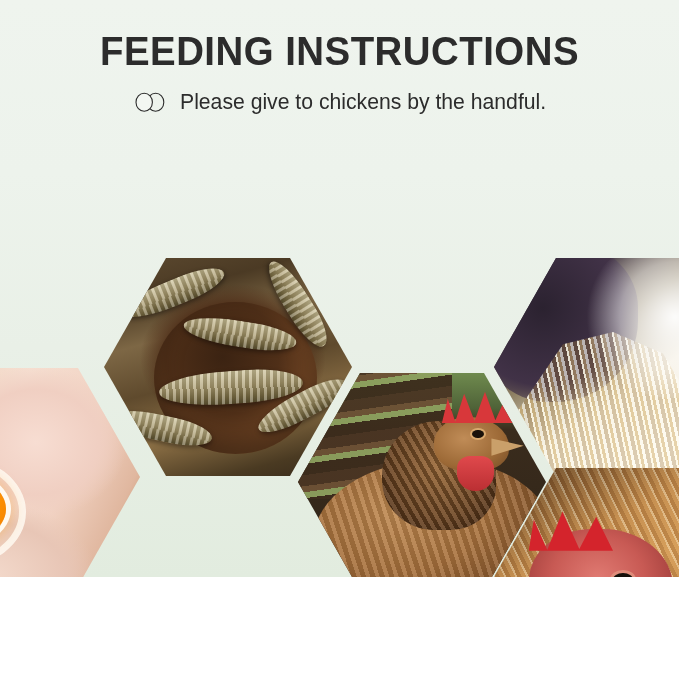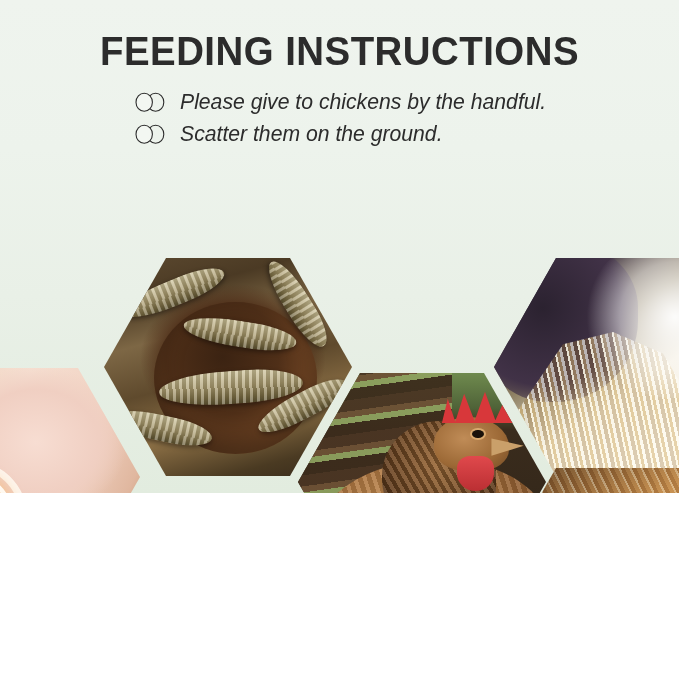--- a/index.html
+++ b/index.html
@@ -4,21 +4,21 @@
 <title>Feeding Instructions</title>
 <style>
   html, body {
     margin: 0;
     padding: 0;
     background: #ffffff;
   }
   #canvas {
     position: relative;
     width: 679px;
-    height: 493px;
+    height: 577px;
     overflow: hidden;
     background: linear-gradient(180deg, #eff4ee 0%, #edf3ec 30%, #e9f0e7 60%, #e2ecdf 100%);
     font-family: "Liberation Sans", sans-serif;
     -webkit-font-smoothing: antialiased;
   }
 
   
   .text-block {
     position: absolute;
     left: 0;
@@ -40,21 +40,20 @@
     transform-origin: center;
     white-space: nowrap;
   }
 
   .bullet-list {
     list-style: none;
     margin: 0;
     padding: 0;
     margin-top: 14px;
     padding-left: 131px;
-    font-style: italic;
   }
   .bullet-item {
     display: flex;
     align-items: center;
     height: 30px;
     margin-bottom: 2px;
   }
   .bullet-icon {
     width: 40px;
     min-width: 40px;
@@ -396,26 +395,19 @@
     <ul class="bullet-list">
 
       <li class="bullet-item">
         <svg class="bullet-icon" viewBox="0 0 40 26">
           <path d="M24.6 3.2c4.6 0 8.2 4.0 8.2 9.0 0 5.0-3.6 9.0-8.2 9.0-4.6 0-8.2-4.0-8.2-9.0 0-5.0 3.6-9.0 8.2-9.0z" fill="none" stroke="#2c2c2c" stroke-width="1.1"></path>
           <path d="M13.2 3.2c4.6 0 8.2 4.0 8.2 9.0 0 5.0-3.6 9.0-8.2 9.0-4.6 0-8.2-4.0-8.2-9.0 0-5.0 3.6-9.0 8.2-9.0z" fill="#f3f7f2" stroke="#2c2c2c" stroke-width="1.1"></path>
         </svg>
         <span class="bullet-text">Please give to chickens by the handful.</span>
       </li>
 
-      <li class="bullet-item">
-        <svg class="bullet-icon" viewBox="0 0 40 26">
-          <path d="M24.6 3.2c4.6 0 8.2 4.0 8.2 9.0 0 5.0-3.6 9.0-8.2 9.0-4.6 0-8.2-4.0-8.2-9.0 0-5.0 3.6-9.0 8.2-9.0z" fill="none" stroke="#2c2c2c" stroke-width="1.1"></path>
-          <path d="M13.2 3.2c4.6 0 8.2 4.0 8.2 9.0 0 5.0-3.6 9.0-8.2 9.0-4.6 0-8.2-4.0-8.2-9.0 0-5.0 3.6-9.0 8.2-9.0z" fill="#f3f7f2" stroke="#2c2c2c" stroke-width="1.1"></path>
-        </svg>
-        <span class="bullet-text">Scatter them on the ground.</span>
-      </li>
 
 
 
     </ul>
   </div>
 
 </div>
 
 </body></html>

